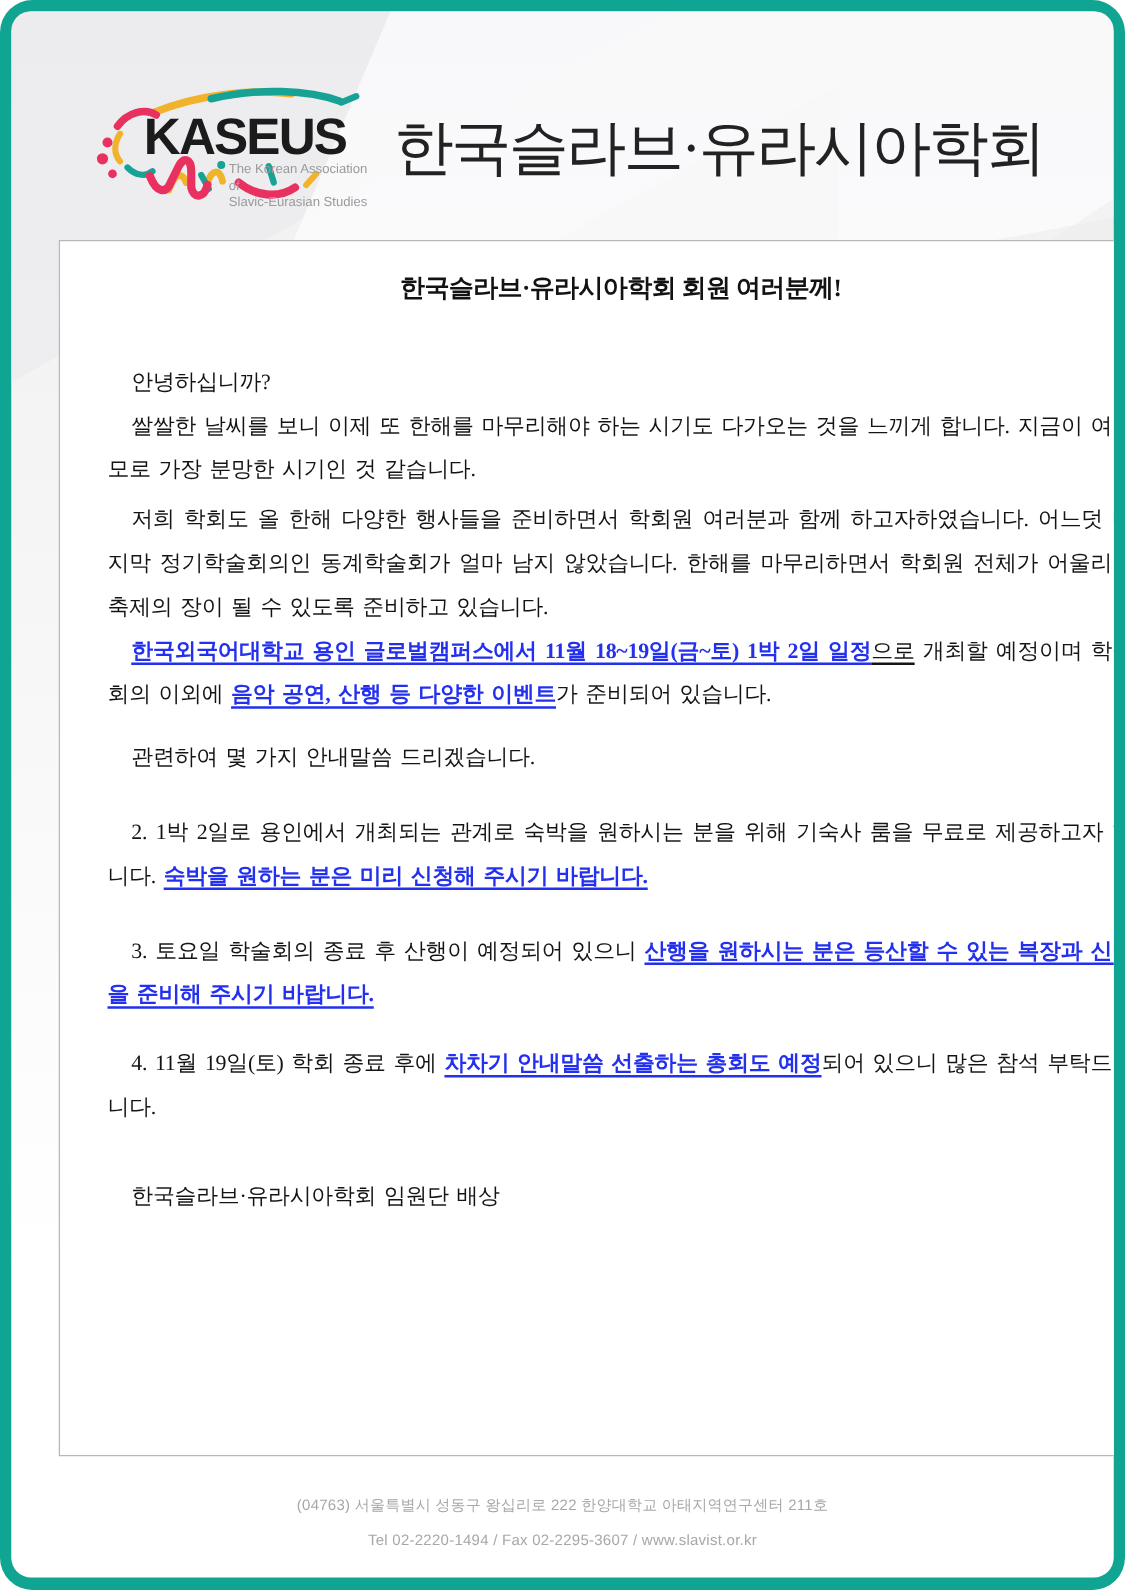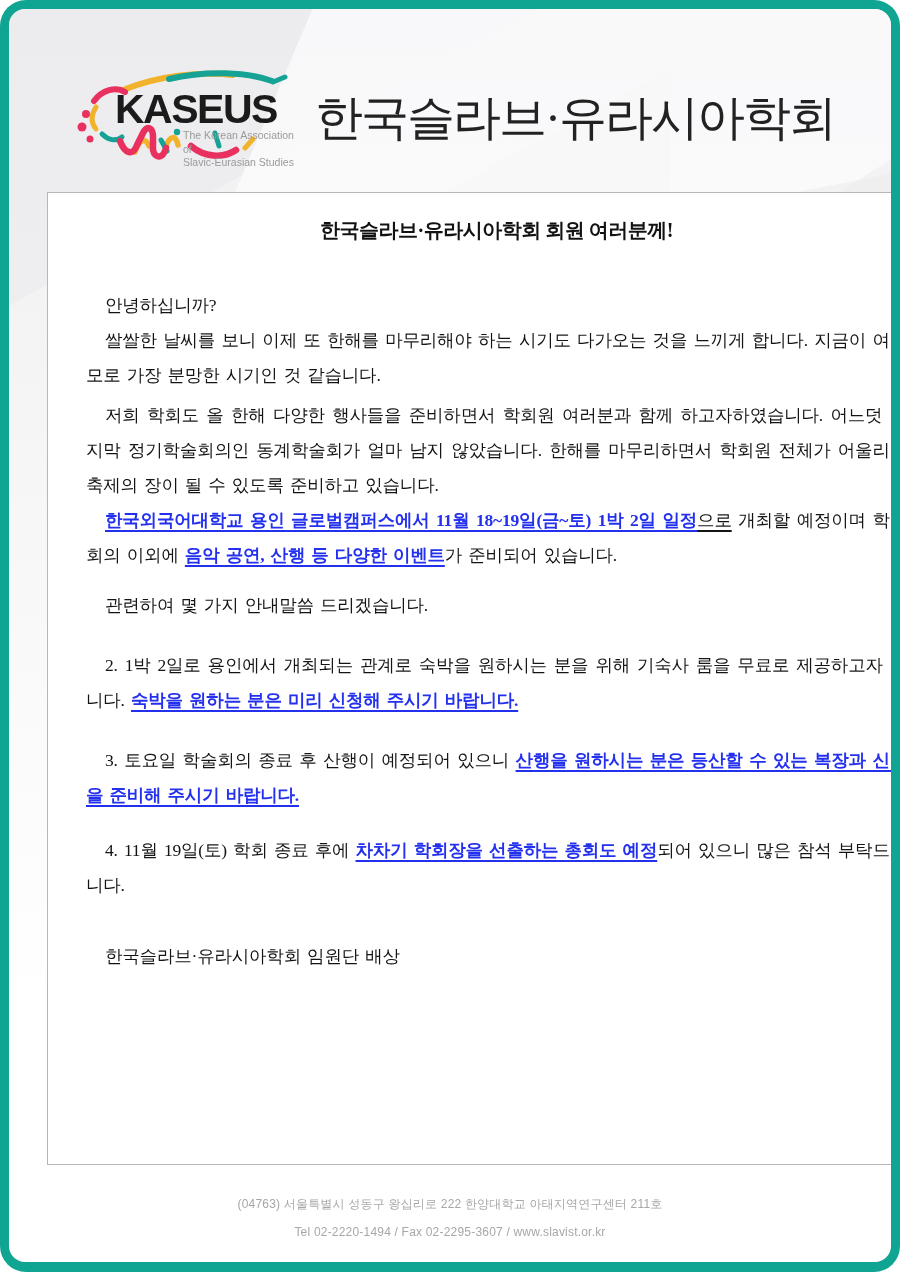--- a/index.html
+++ b/index.html
@@ -155,21 +155,21 @@
 
       <p><span class="link">한국외국어대학교 용인 글로벌캠퍼스에서 11월 18~19일(금~토) 1박 2일 일정</span><span class="u-black">으로</span><span> 개최할 예정이며 학술회의 이외에 </span><span class="link">음악 공연, 산행 등 다양한 이벤트</span><span>가 준비되어 있습니다.</span></p>
 
       <p class="mt-15">관련하여 몇 가지 안내말씀 드리겠습니다.</p>
 
 
       <p class="mt-25"><span>2. 1박 2일로 용인에서 개최되는 관계로 숙박을 원하시는 분을 위해 기숙사 룸을 무료로 제공하고자 합니다. </span><span class="link">숙박을 원하는 분은 미리 신청해 주시기 바랍니다.</span></p>
 
       <p class="mt-25"><span>3. 토요일 학술회의 종료 후 산행이 예정되어 있으니 </span><span class="link">산행을 원하시는 분은 등산할 수 있는 복장과 신발을 준비해 주시기 바랍니다.</span></p>
 
-      <p class="mt-20"><span>4. 11월 19일(토) 학회 종료 후에 </span><span class="link">차차기 학회장을 선출하는 총회도 예정</span><span>되어 있으니 많은 참석 부탁드립니다.</span></p>
+      <p class="mt-20"><span>4. 11월 19일(토) 학회 종료 후에 </span><span class="link">차차기 안내말씀 선출하는 총회도 예정</span><span>되어 있으니 많은 참석 부탁드립니다.</span></p>
 
       <p class="sig">한국슬라브·유라시아학회 임원단 배상</p>
     </main>
 
     <footer class="footer">
       <div>(04763) 서울특별시 성동구 왕십리로 222 한양대학교 아태지역연구센터 211호</div>
       <div>Tel  02-2220-1494 / Fax  02-2295-3607 / www.slavist.or.kr</div>
     </footer>
   </div>
 </div>

